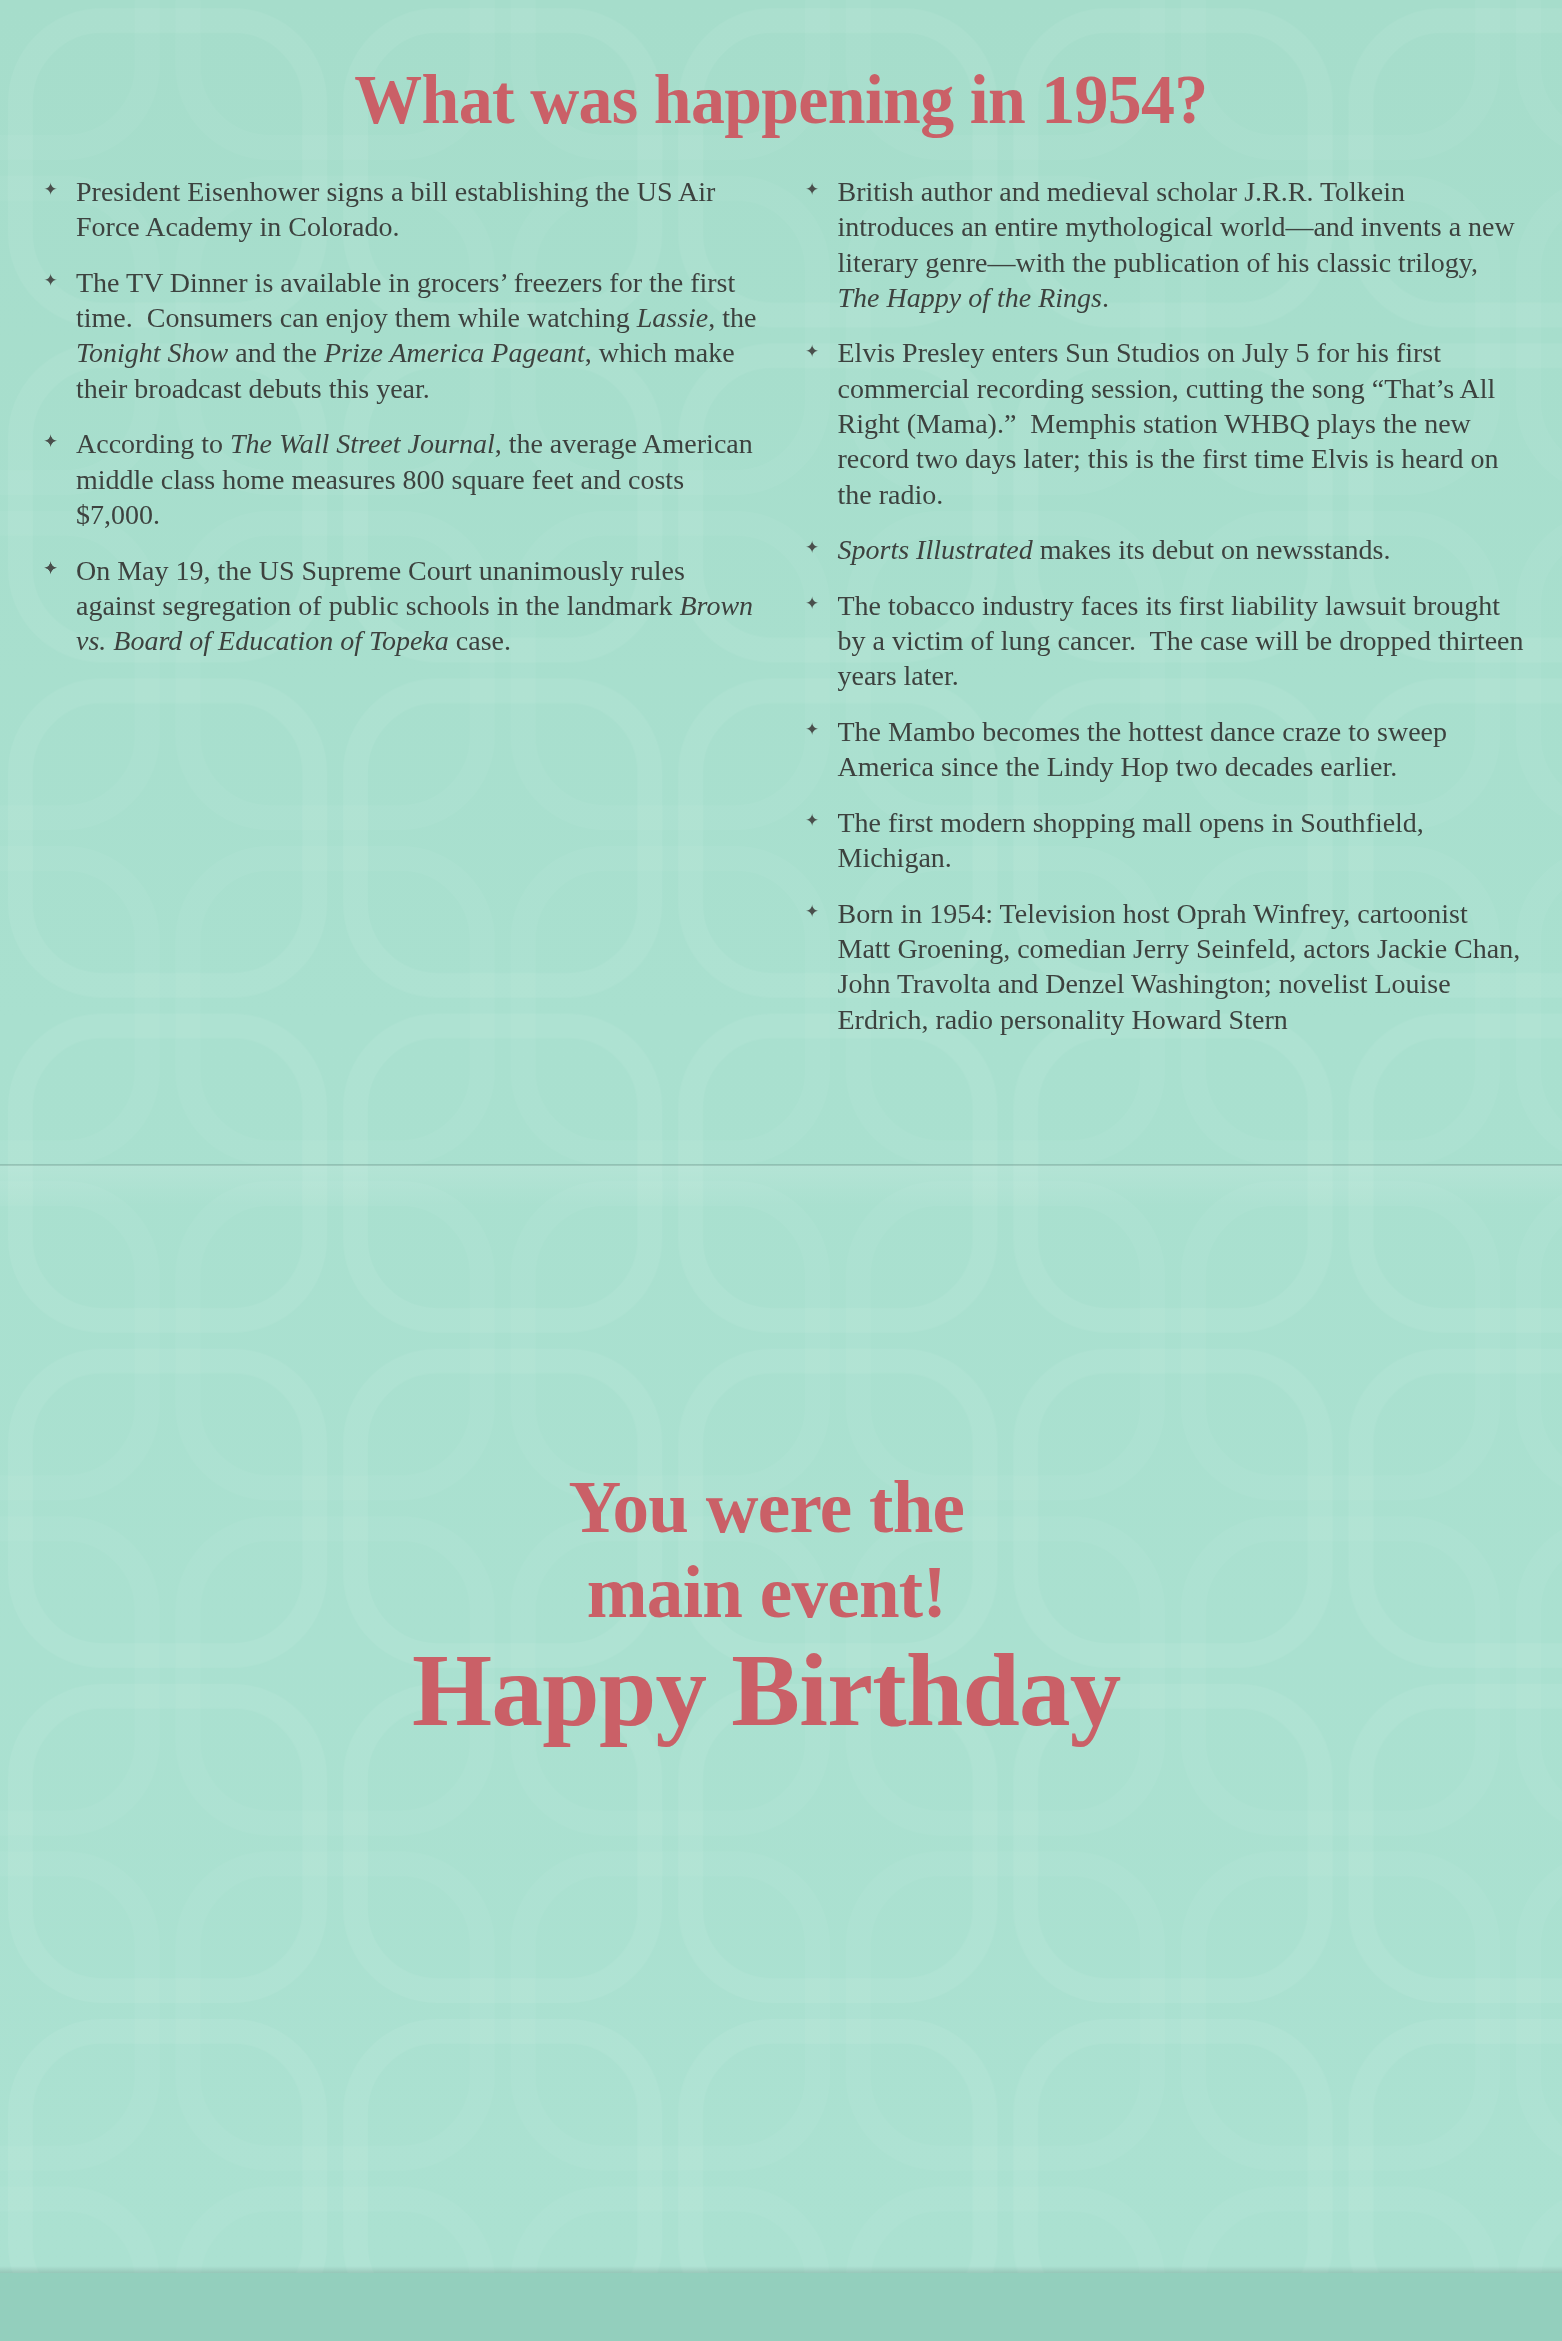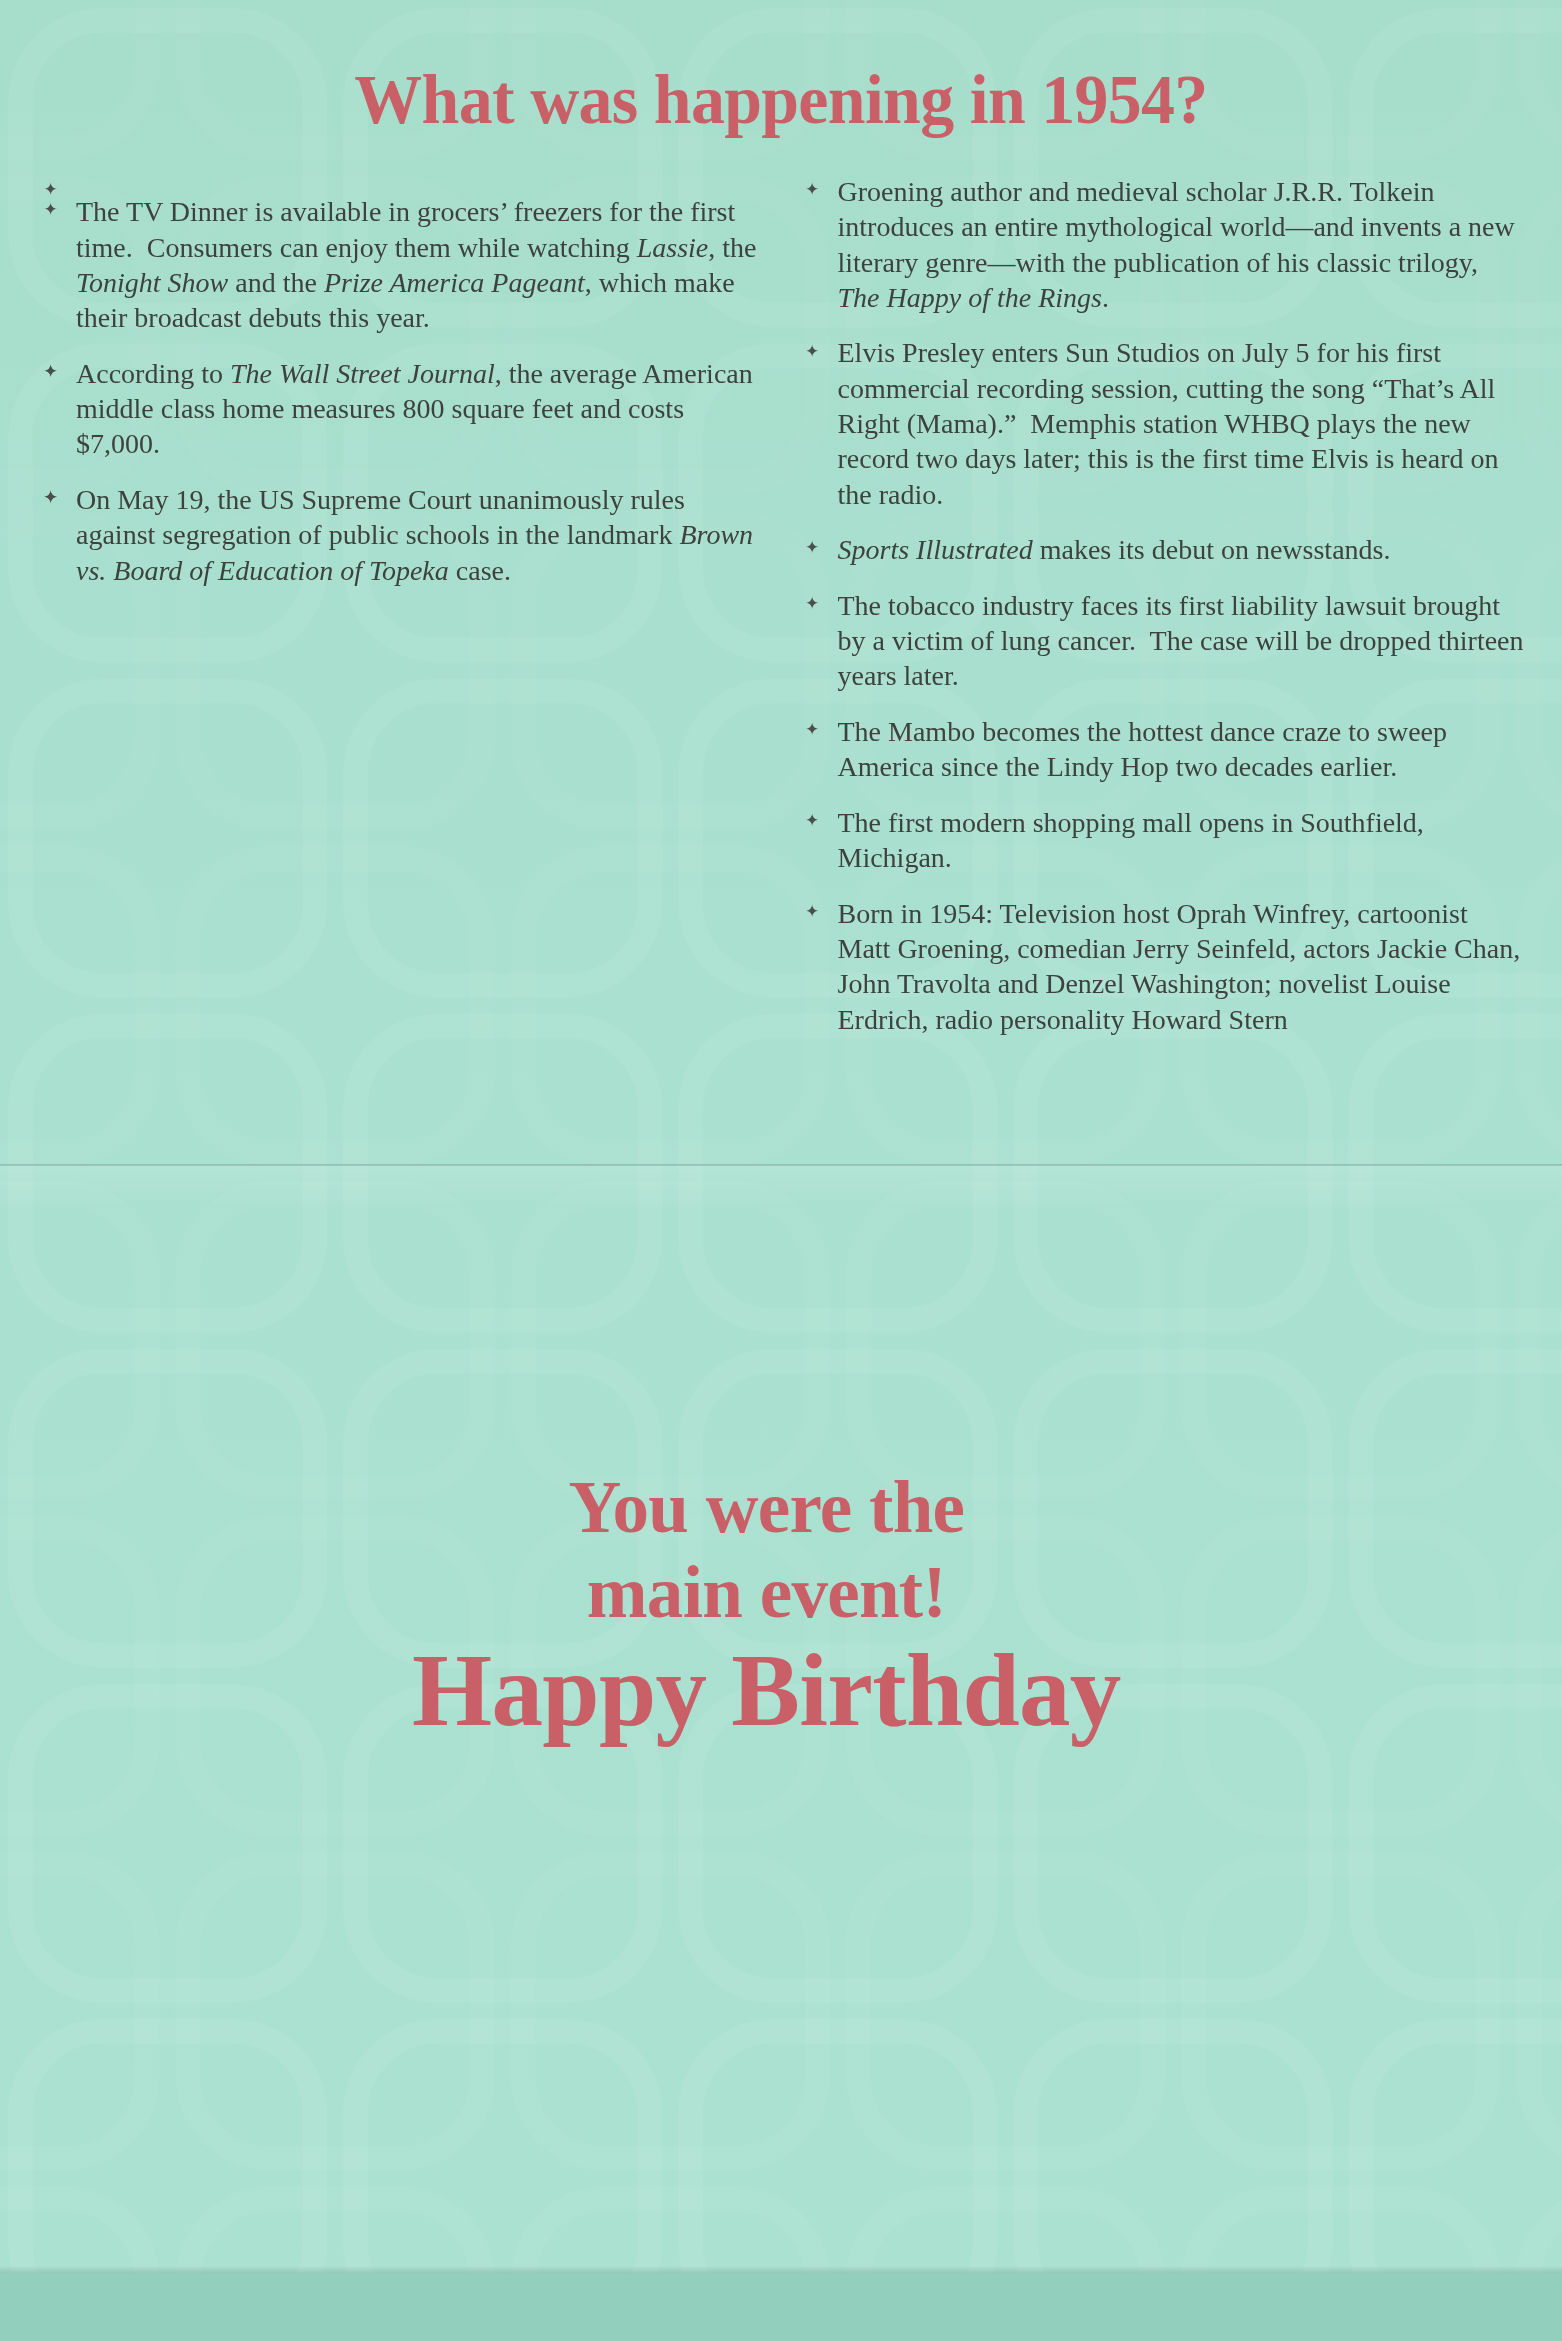--- a/index.html
+++ b/index.html
@@ -65,30 +65,30 @@
     </defs>
     <rect width="2144" height="3214" fill="url(#tile)"></rect>
   </svg>
 
   <div class="content">
 
     <h1 class="title" style="color:#ca6067;">What was happening in 1954?</h1>
 
     <div class="columns">
       <ul class="col">
-          <li class="fact"><span class="bullet">✦</span></li>
+          <li class="fact"><span class="bullet">✦</span><span class="fact-text"><span>President Eisenhower signs a bill establishing the US Air Force Academy in Colorado.</span></span></li>
           <li class="fact"><span class="bullet">✦</span><span class="fact-text"><span>The TV Dinner is available in grocers’ freezers for the first time.&nbsp; Consumers can enjoy them while watching </span><i>Lassie</i><span>, the </span><i>Tonight Show</i><span> and the </span><i>Prize America Pageant</i><span>, which make their broadcast debuts this year.</span></span></li>
           <li class="fact"><span class="bullet">✦</span></li>
           <li class="fact"><span class="bullet">✦</span><span class="fact-text"><span>According to </span><i>The Wall Street Journal</i><span>, the average American middle class home measures 800 square feet and costs $7,000.</span></span></li>
           <li class="fact"><span class="bullet">✦</span></li>
           <li class="fact"><span class="bullet">✦</span></li>
           <li class="fact"><span class="bullet">✦</span><span class="fact-text"><span>On May 19, the US Supreme Court unanimously rules against segregation of public schools in the landmark </span><i>Brown vs. Board of Education of Topeka</i><span> case.</span></span></li>
         </ul>
       <ul class="col">
-          <li class="fact"><span class="bullet">✦</span><span class="fact-text"><span>Groening author and medieval scholar J.R.R. Tolkein introduces an entire mythological world—and invents a new literary genre—with the publication of his classic trilogy, </span><i>The Happy of the Rings</i><span>.</span></span></li>
+          <li class="fact"><span class="bullet">✦</span><span class="fact-text"><span>British author and medieval scholar J.R.R. Tolkein introduces an entire mythological world—and invents a new literary genre—with the publication of his classic trilogy, </span><i>The Happy of the Rings</i><span>.</span></span></li>
           <li class="fact"><span class="bullet">✦</span><span class="fact-text"><span>Elvis Presley enters Sun Studios on July 5 for his first commercial recording session, cutting the song “That’s All Right (Mama).”&nbsp; Memphis station WHBQ plays the new record two days later; this is the first time Elvis is heard on the radio.</span></span></li>
           <li class="fact"><span class="bullet">✦</span><span class="fact-text"><i>Sports Illustrated</i><span> makes its debut on newsstands.</span></span></li>
           <li class="fact"><span class="bullet">✦</span><span class="fact-text"><span>The tobacco industry faces its first liability lawsuit brought by a victim of lung cancer.&nbsp; The case will be dropped thirteen years later.</span></span></li>
           <li class="fact"><span class="bullet">✦</span><span class="fact-text"><span>The Mambo becomes the hottest dance craze to sweep America since the Lindy Hop two decades earlier.</span></span></li>
           <li class="fact"><span class="bullet">✦</span><span class="fact-text"><span>The first modern shopping mall opens in Southfield, Michigan.</span></span></li>
           <li class="fact"><span class="bullet">✦</span><span class="fact-text"><span>Born in 1954: Television host Oprah Winfrey, cartoonist Matt Groening, comedian Jerry Seinfeld, actors Jackie Chan, John Travolta and Denzel Washington; novelist Louise Erdrich, radio personality Howard Stern</span></span></li>
         </ul>
     </div>
 
     <div class="closing" style="color:#ca6067;">

